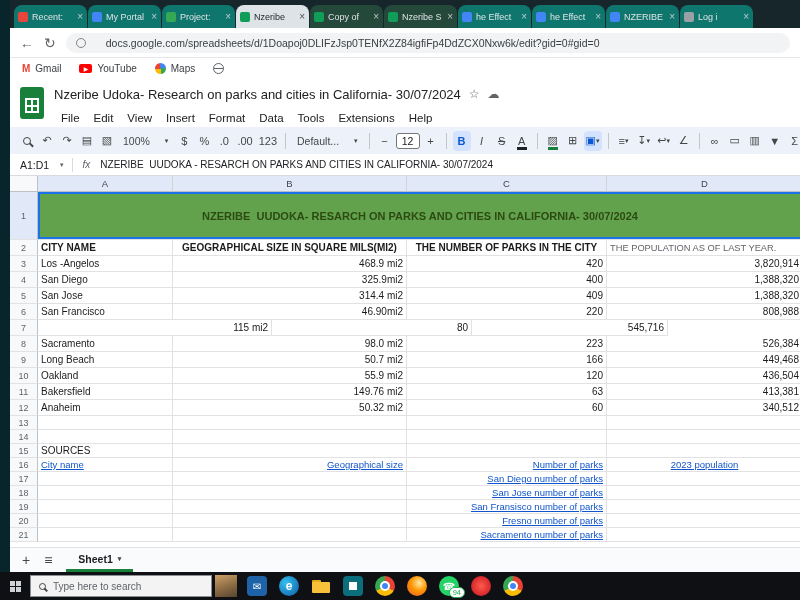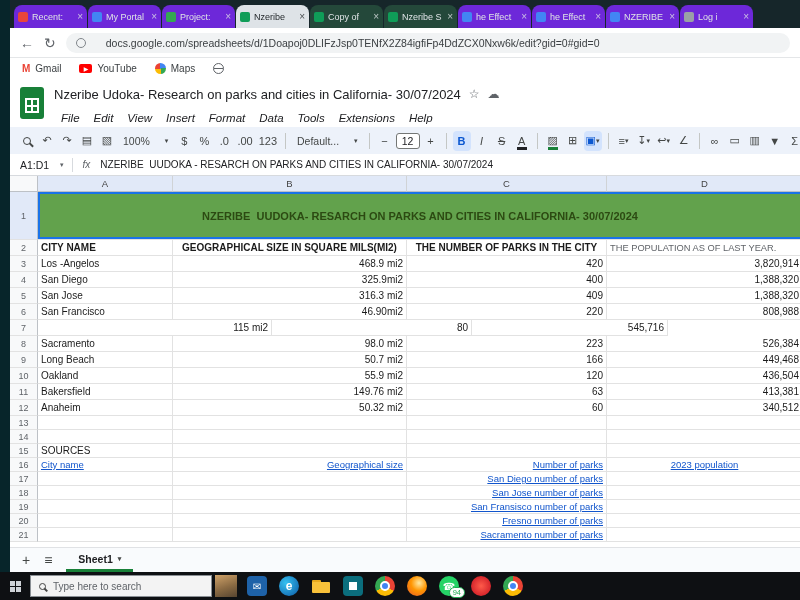--- a/index.html
+++ b/index.html
@@ -5,21 +5,21 @@
   html,body{margin:0;padding:0;background:#000;}
   *{box-sizing:border-box;}
   .screen{position:relative;width:800px;height:600px;overflow:hidden;background:#fff;
           font-family:"Liberation Sans", sans-serif;}
   .left-strip{position:absolute;left:0;top:0;width:10px;height:572px;background:#07252a;}
   .window{position:absolute;left:10px;top:0;width:790px;height:572px;display:flex;flex-direction:column;background:#fff;}
 
   
   .tabbar{height:28px;background:#16262a;display:flex;align-items:flex-end;padding:0 0 0 4px;flex:0 0 auto;}
   .tab{width:73px;height:23px;margin-right:1px;border-radius:8px 8px 0 0;display:flex;align-items:center;
-       padding:0 4px;background:#6d28d9;color:#dfe3e6;font-size:9px;overflow:hidden;flex:0 0 auto;}
+       padding:0 4px;background:#0f766e;color:#dfe3e6;font-size:9px;overflow:hidden;flex:0 0 auto;}
   .tab.tint{background:#24483a;}
   .tab.active{background:#dee3e7;color:#1f2427;}
   .fav{width:10px;height:10px;border-radius:2px;margin-right:4px;flex:0 0 auto;}
   .tlabel{flex:1;white-space:nowrap;overflow:hidden;}
   .tclose{font-size:10px;margin-left:2px;opacity:.8;flex:0 0 auto;}
 
   
   .navbar{height:30px;background:#ffffff;display:flex;align-items:center;padding:0 10px;gap:10px;
           border-bottom:1px solid #e4e6e8;flex:0 0 auto;}
   .nav-ic{font-size:14px;color:#5f6368;}
@@ -40,21 +40,21 @@
 
   
   .sheets-header{height:48px;display:flex;padding:6px 0 0 10px;gap:10px;flex:0 0 auto;background:#fff;}
   .sheets-logo{width:24px;height:32px;background:#188038;border-radius:3px;position:relative;flex:0 0 auto;margin-top:2px;}
   .sheets-logo::after{content:"";position:absolute;left:5px;right:5px;top:11px;bottom:6px;border:2px solid #fff;
         background:linear-gradient(#fff,#fff) center/100% 2px no-repeat,linear-gradient(#fff,#fff) center/2px 100% no-repeat;}
   .header-right{flex:1;display:flex;flex-direction:column;justify-content:space-between;overflow:hidden;gap:6px;}
   .title-row{display:flex;align-items:center;gap:8px;height:22px;}
   .doc-title{font-size:13px;color:#202124;white-space:nowrap;}
   .hdr-ic{font-size:12px;color:#5f6368;}
-  .menubar{display:flex;height:20px;align-items:center;font-style:italic;}
+  .menubar{display:flex;height:20px;align-items:center;}
   .menu-item{font-size:11.5px;color:#202124;padding:2px 7px;border-radius:4px;}
 
   
   .toolbar{height:27px;background:#edf2fa;display:flex;align-items:center;padding:0 8px;gap:2px;flex:0 0 auto;overflow:hidden;}
   .ti{min-width:18px;height:20px;display:flex;align-items:center;justify-content:center;font-size:11px;
       color:#444746;border-radius:4px;padding:0 2px;position:relative;flex:0 0 auto;}
   .tsep{width:1px;height:16px;background:#c4c7c5;margin:0 4px;flex:0 0 auto;}
   .tdd{display:flex;align-items:center;gap:15px;font-size:10.5px;color:#444746;padding:0 5px;flex:0 0 auto;}
   .tchev{font-size:7px;color:#444746;}
   .tbox{width:24px;height:16px;border:1px solid #747775;border-radius:3px;font-size:10.5px;color:#202124;
@@ -328,21 +328,21 @@
         <div class="grow">
           <div class="rn" style="height: 16px;">4</div>
           <div class="cell " style="width: 135px; height: 16px;">San Diego</div>
           <div class="cell right" style="width: 234px; height: 16px;">325.9mi2</div>
           <div class="cell right" style="width: 200px; height: 16px;">400</div>
           <div class="cell right" style="width: 196px; height: 16px;">1,388,320</div>
         </div>
         <div class="grow">
           <div class="rn" style="height: 16px;">5</div>
           <div class="cell " style="width: 135px; height: 16px;">San Jose</div>
-          <div class="cell right" style="width: 234px; height: 16px;">316.3 mi2</div>
+          <div class="cell right" style="width: 234px; height: 16px;">314.4 mi2</div>
           <div class="cell right" style="width: 200px; height: 16px;">409</div>
           <div class="cell right" style="width: 196px; height: 16px;">1,388,320</div>
         </div>
         <div class="grow">
           <div class="rn" style="height: 16px;">6</div>
           <div class="cell " style="width: 135px; height: 16px;">San Francisco</div>
           <div class="cell right" style="width: 234px; height: 16px;">46.90mi2</div>
           <div class="cell right" style="width: 200px; height: 16px;">220</div>
           <div class="cell right" style="width: 196px; height: 16px;">808,988</div>
         </div>

